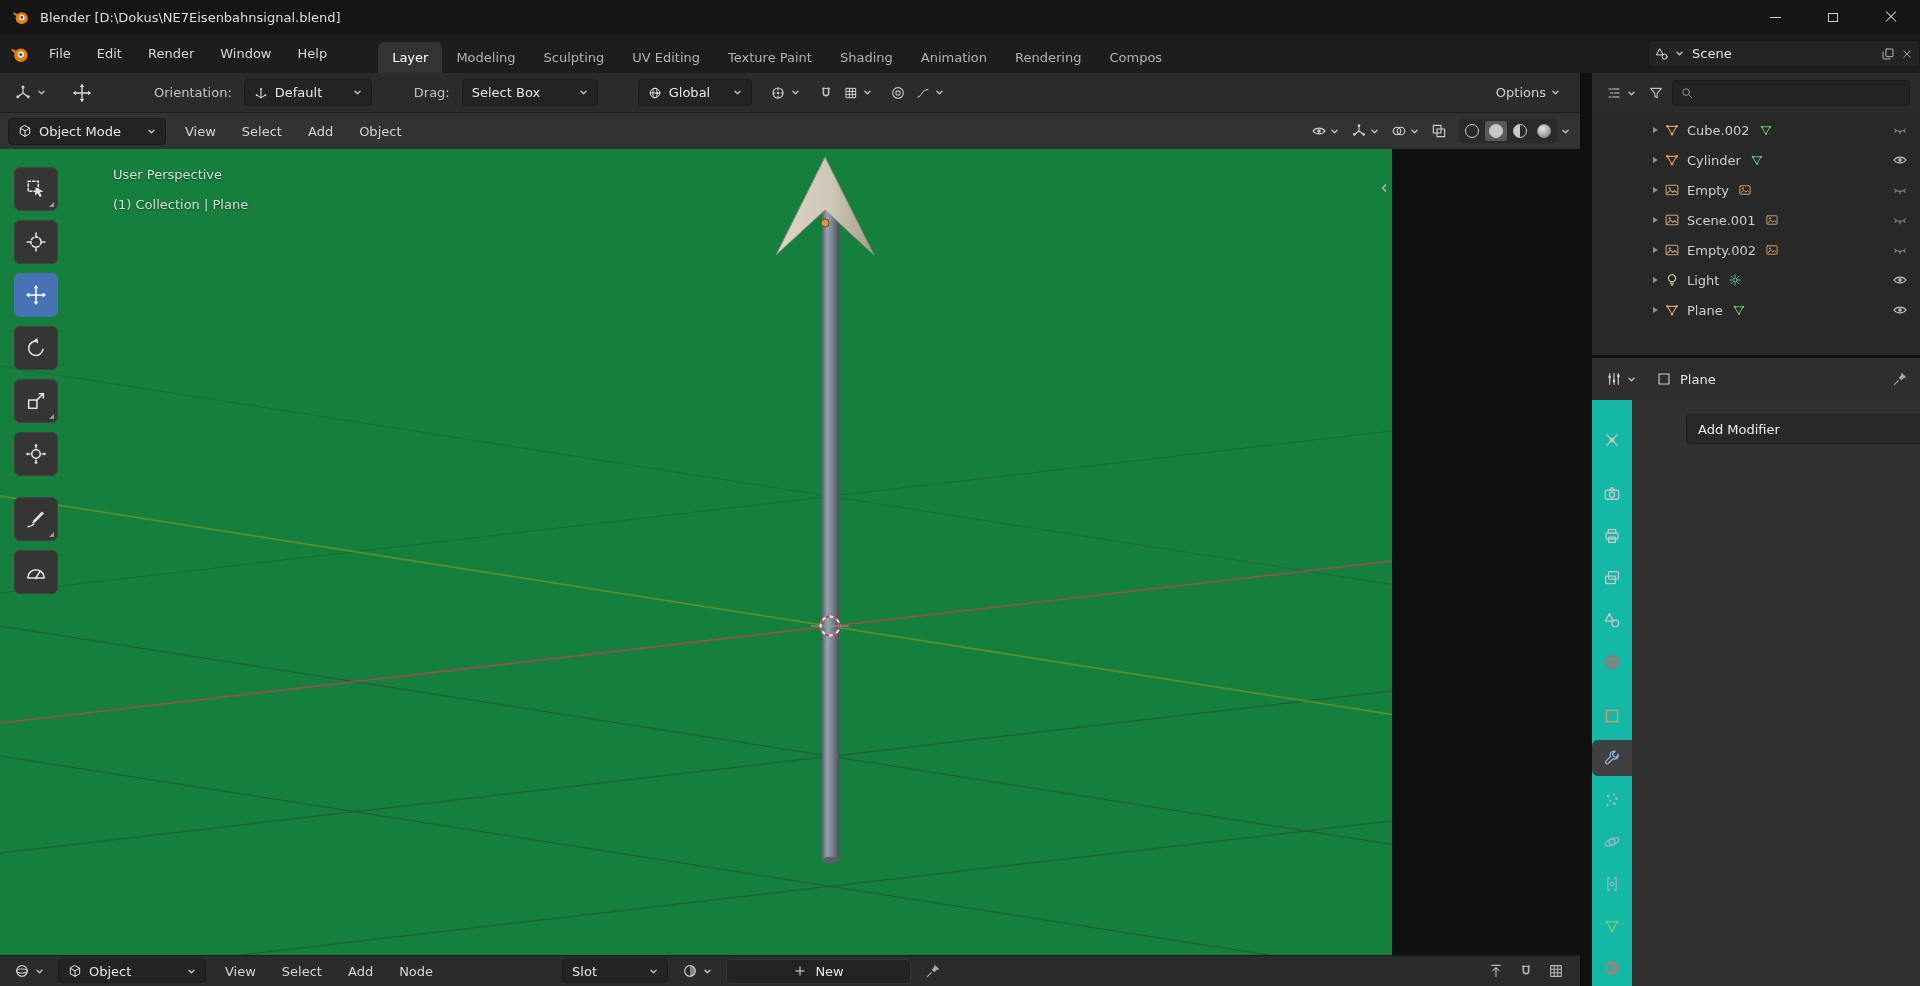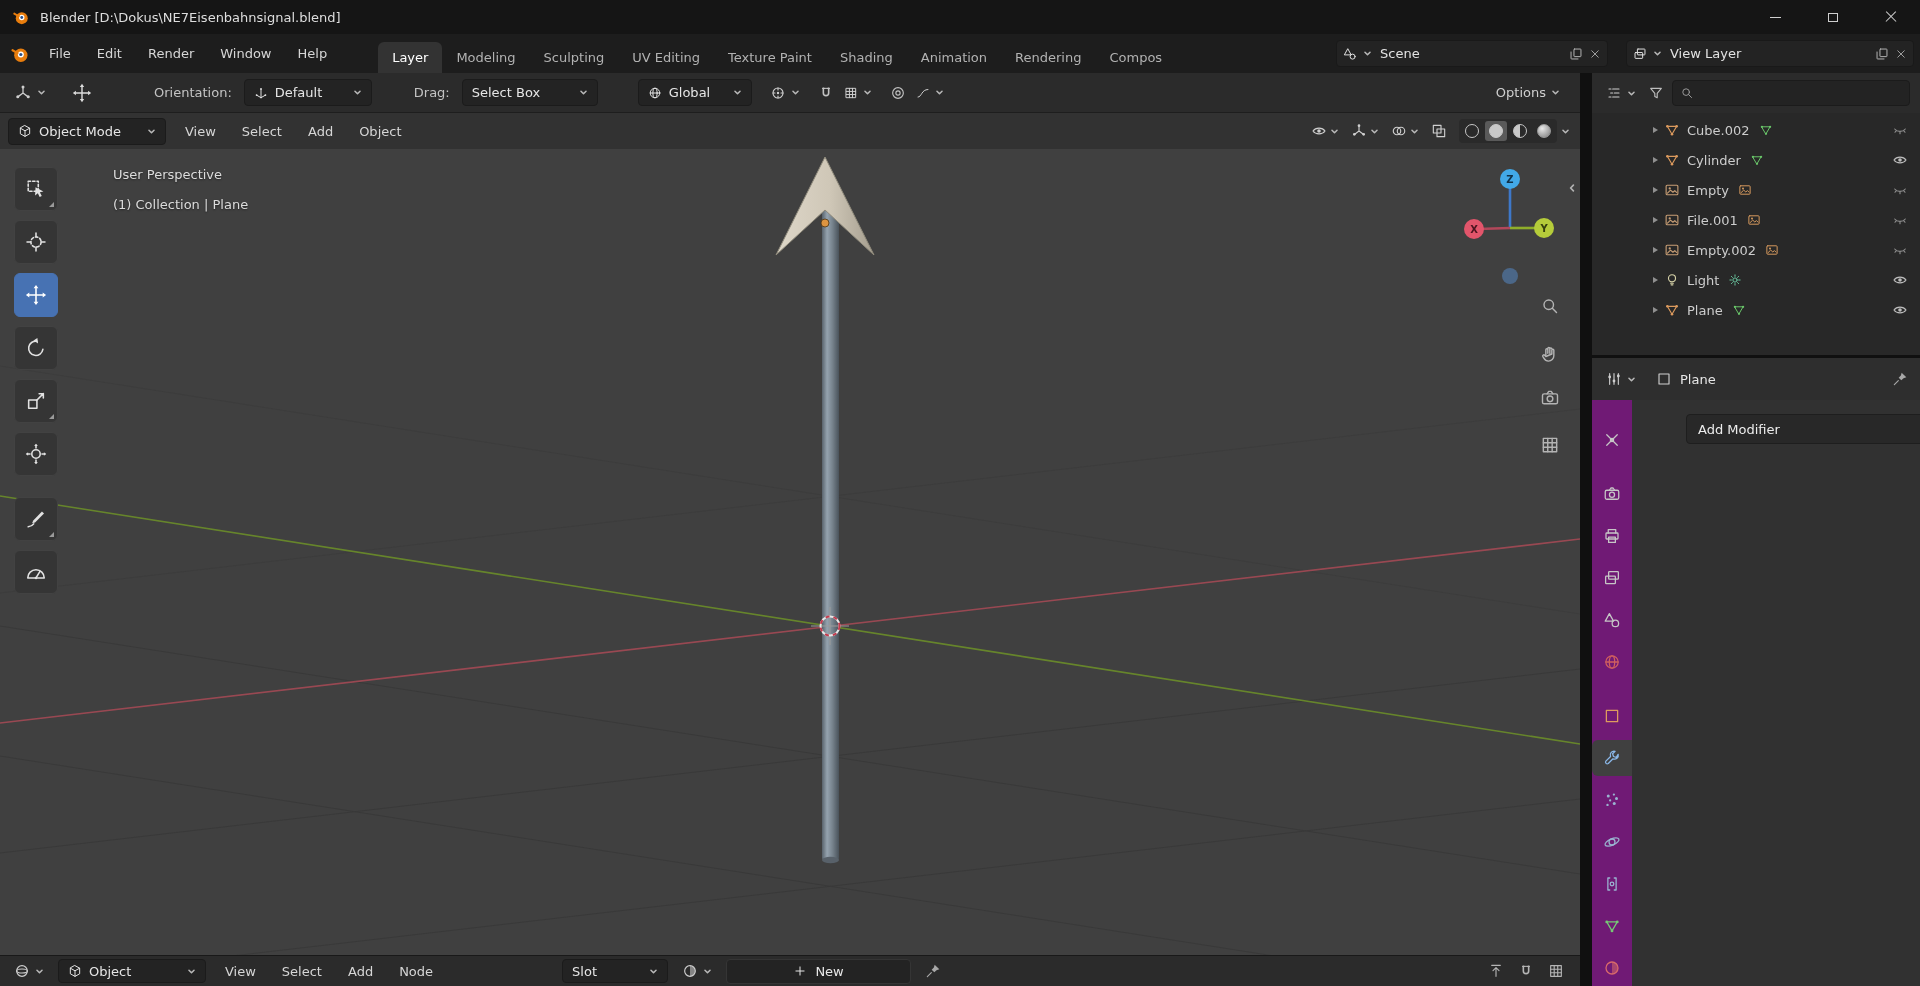--- a/index.html
+++ b/index.html
@@ -44,21 +44,21 @@
   .hbtn { display:flex; align-items:center; gap:3px; padding:0 6px; height:26px; border-radius:4px; color:#cfcfcf; }
   .shade-group { display:flex; align-items:center; background:#2a2a2a; border-radius:4px; padding:2px; gap:2px; margin-left:6px; }
   .shade-cell { width:22px; height:20px; display:flex; align-items:center; justify-content:center; border-radius:3px; }
   .shade-cell.active { background:#5a5a5a; }
   .dot { width:14px; height:14px; border-radius:50%; border:1.5px solid #c6c6c6; }
   .dot.fill { background:#c9c9c9; border-color:#c9c9c9; }
   .dot.half { background:linear-gradient(90deg,#c9c9c9 50%,transparent 50%); }
   .dot.rend { background:radial-gradient(circle at 35% 30%,#e8e8e8,#7c7c7c); border-color:#9a9a9a; }
 
   
-  .vp-canvas { position:absolute; top:149px; left:0; width:1580px; height:806px; background:#404040; overflow:hidden; }
+  .vp-canvas { position:absolute; top:149px; left:0; width:1392px; height:806px; background:#15803d; overflow:hidden; }
   .scene { position:absolute; inset:0; }
   .vp-text { position:absolute; left:113px; color:#dcdcdc; text-shadow:0 1px 2px rgba(0,0,0,.45); font-size:13px; }
   .vp-toolbar { position:absolute; left:14px; top:18px; display:flex; flex-direction:column; gap:9px; }
   .tool-btn { position:relative; width:44px; height:44px; background:#353535; border:1px solid #424242; border-radius:6px; display:flex; align-items:center; justify-content:center; color:#e2e2e2; }
   .tool-btn.active { background:#4772b3; border-color:#4772b3; color:#ffffff; }
   .tool-btn.sub::after { content:""; position:absolute; right:3px; bottom:3px; border-left:5px solid transparent; border-bottom:5px solid #9a9a9a; }
   .gizmo-wrap { position:absolute; left:1450px; top:19px; width:120px; height:120px; }
   .nav-btn { position:absolute; left:1534px; width:32px; height:32px; display:flex; align-items:center; justify-content:center; color:#c9c9c9; opacity:.85; }
   .side-toggle { position:absolute; right:0px; top:26px; width:16px; height:26px; display:flex; align-items:center; justify-content:center; color:#b0b0b0; }
 
@@ -72,21 +72,21 @@
   .searchbox input { flex:1; background:transparent; border:none; outline:none; color:#dddddd; font:inherit; min-width:0; }
   .outliner-list { position:absolute; top:113px; left:1592px; width:328px; height:242px; background:#282828; padding-top:2px; }
   .ol-row { height:30px; display:flex; align-items:center; padding:0 12px 0 58px; color:#cdcdcd; }
   .ol-arrow { width:14px; color:#8f8f8f; display:flex; }
   .ol-name { margin-left:7px; }
   .ol-data { margin-left:9px; display:flex; }
   .ol-eye { margin-left:auto; display:flex; color:#bdbdbd; }
 
   
   .props-header { position:absolute; top:358px; left:1592px; width:328px; height:42px; background:#2e2e2e; display:flex; align-items:center; }
-  .props-body { position:absolute; top:400px; left:1592px; width:328px; height:586px; background:#701a75; }
+  .props-body { position:absolute; top:400px; left:1592px; width:328px; height:586px; background:#14b8a6; }
   .props-content { position:absolute; left:40px; top:0; right:0; bottom:0; background:#313131; }
   .props-tabs { position:absolute; left:0; top:0; width:40px; padding-top:22px; display:flex; flex-direction:column; }
   .ptab { width:40px; height:36px; margin-bottom:6px; display:flex; align-items:center; justify-content:center; color:#c6c6c6; }
   .ptab.grp { margin-top:12px; }
   .ptab.active { background:#404040; border-radius:6px 0 0 6px; }
   .add-modifier { position:absolute; left:54px; top:14px; width:260px; height:30px; background:#282828; border:1px solid #1e1e1e; border-radius:4px; display:flex; align-items:center; padding:0 11px; color:#ececec; }
   .breadcrumb { display:flex; align-items:center; gap:8px; margin-left:14px; color:#e6e6e6; }
 </style>
 </head>
 <body>
@@ -349,35 +349,20 @@
       <div class="ws-tab">Compos</div>
     </div>
     <div class="id-widget" style="margin-left:auto;width:272px">
       <svg class="ic i14">
           <use href="#s-scene"></use>
         </svg>
       <svg class="ic chev">
           <use href="#s-chev"></use>
         </svg>
       <span class="lbl">Scene</span>
-      <svg class="ic i14" style="color:#b5b5b5">
-          <use href="#s-copy"></use>
-        </svg>
-      <svg class="ic i12" style="color:#b5b5b5">
-          <use href="#s-x"></use>
-        </svg>
-    </div>
-    <div class="id-widget" style="margin-left:18px;margin-right:6px;width:288px">
-      <svg class="ic i14">
-          <use href="#s-images"></use>
-        </svg>
-      <svg class="ic chev">
-          <use href="#s-chev"></use>
-        </svg>
-      <span class="lbl">View Layer</span>
       <svg class="ic i14" style="color:#b5b5b5">
           <use href="#s-copy"></use>
         </svg>
       <svg class="ic i12" style="color:#b5b5b5">
           <use href="#s-x"></use>
         </svg>
     </div>
   </div>
 
   <div class="tool-settings">
@@ -787,21 +772,21 @@
     </div>
     <div class="ol-row">
       <span class="ol-arrow">
           <svg class="ic i10">
             <use href="#s-tri"></use>
           </svg>
         </span>
       <svg class="ic i16" style="color:#c79d74">
           <use href="#s-photo"></use>
         </svg>
-      <span class="ol-name">File.001</span>
+      <span class="ol-name">Scene.001</span>
       <span class="ol-data">
           <svg class="ic i14" style="color:#d79a5e">
             <use href="#s-photo"></use>
           </svg>
         </span>
       <span class="ol-eye">
           <svg class="ic i16" style="color:#8f8f8f">
             <use href="#s-eyec"></use>
           </svg>
         </span>

